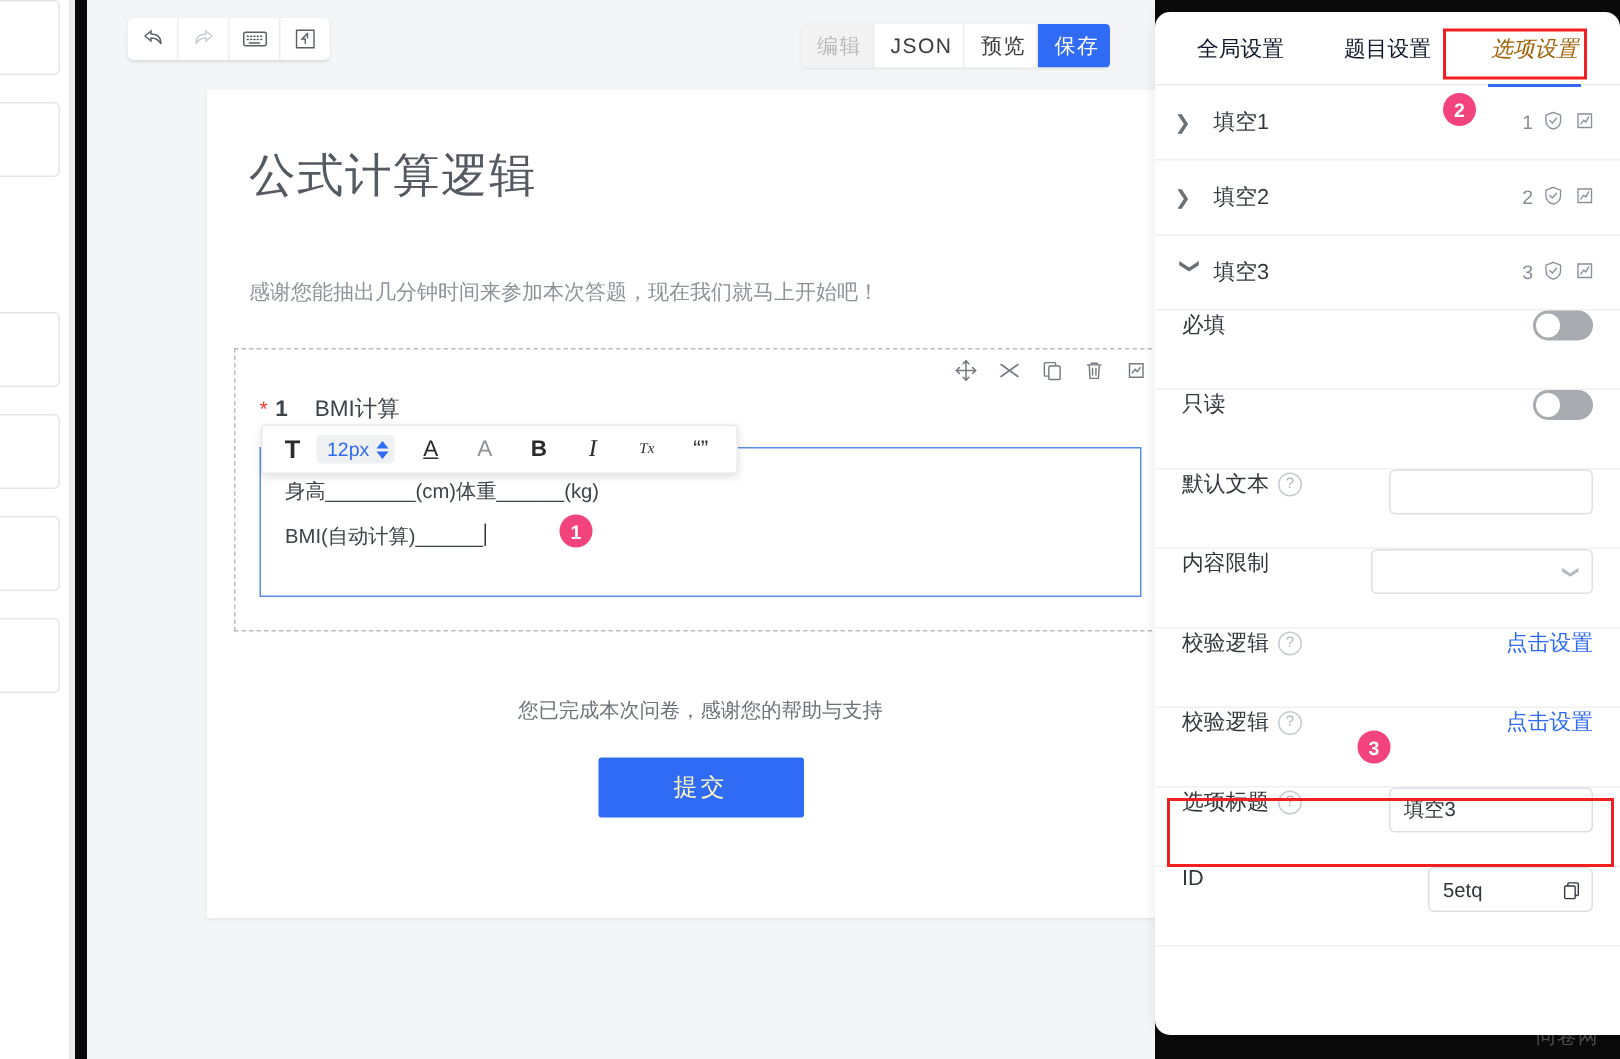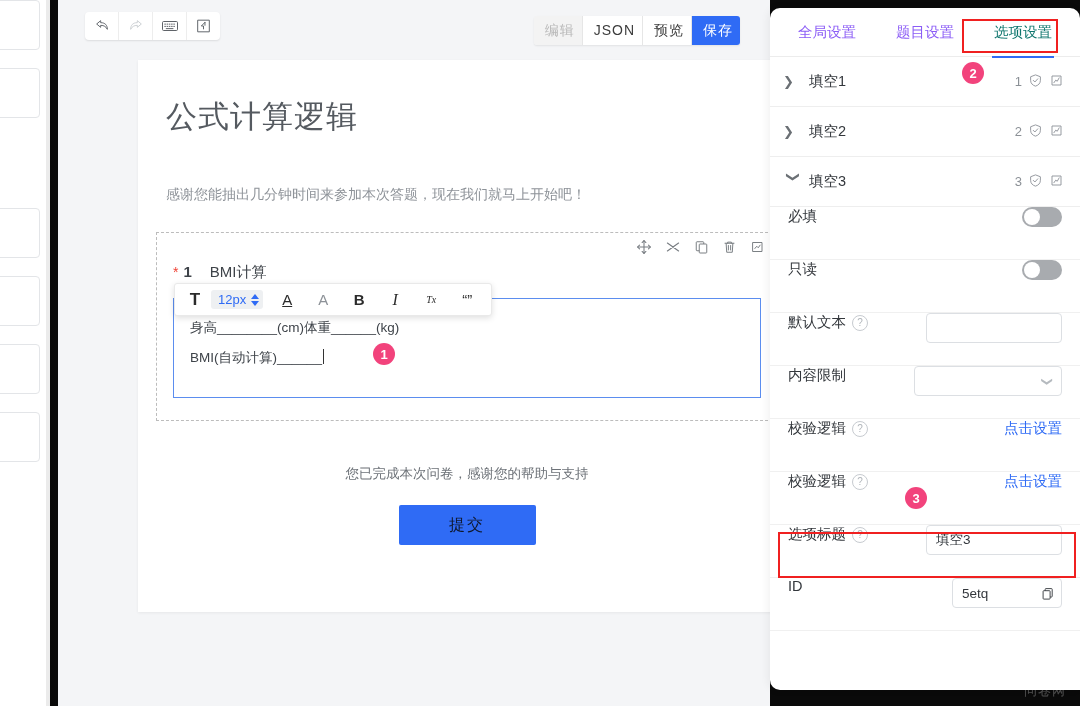--- a/index.html
+++ b/index.html
@@ -191,21 +191,21 @@
   }
   .badge-1 { position: absolute; left: 199px; top: 44px; }
 
   .foot-note {
     text-align: center; font-size: 13.5px; color: #6d7278;
     margin-top: 44px;
   }
   .submit-btn {
     display: block; margin: 22px auto 16px auto;
     width: 137px; height: 40px;
-    background: #2f6bf5; color: #0f172a;
+    background: #2f6bf5; color: #fef9c3;
     border: none; border-radius: 2px;
     font-size: 16px; cursor: pointer;
     font-family: "Liberation Sans", sans-serif;
     letter-spacing: 2px;
   }
 
   
   .right-panel {
     position: absolute; right: 0; top: 8px;
     width: 310px; height: 682px;
@@ -218,25 +218,25 @@
   }
   .rp-tabs {
     position: relative;
     display: flex;
     height: 48px; align-items: center;
     padding: 0 8px;
     border-bottom: 1px solid #ececec;
   }
   .rp-tab {
     flex: 1; text-align: center;
-    font-size: 14.5px; color: #8b5cf6;
+    font-size: 14.5px; color: #0f172a;
     cursor: pointer; padding: 6px 0;
     position: relative;
   }
-  .rp-tab.active { color: #0f766e; }
+  .rp-tab.active { color: #a16207; font-style: italic; }
   .rp-tab.active .tab-underline {
     position: absolute; left: 50%; transform: translateX(-50%);
     bottom: -10px; width: 62px; height: 2px; background: #2f6bf5;
   }
   .redbox {
     position: absolute;
     border: 2px solid #f02020;
     pointer-events: none;
   }
   .redbox-tab { left: 192px; top: 11px; width: 92px; height: 30px; }

